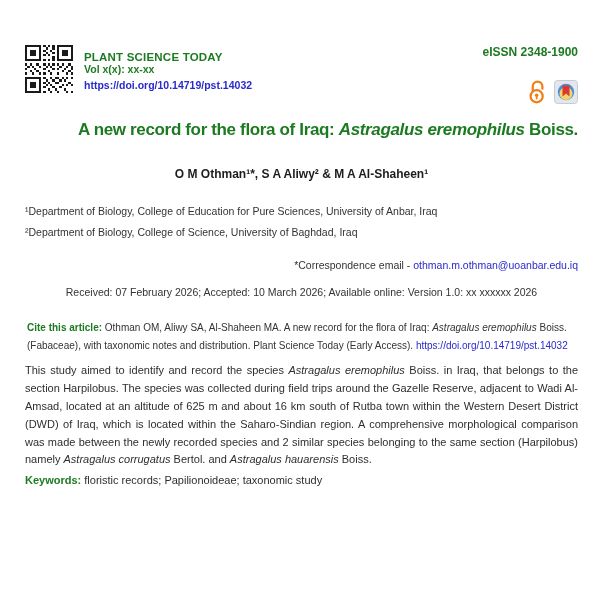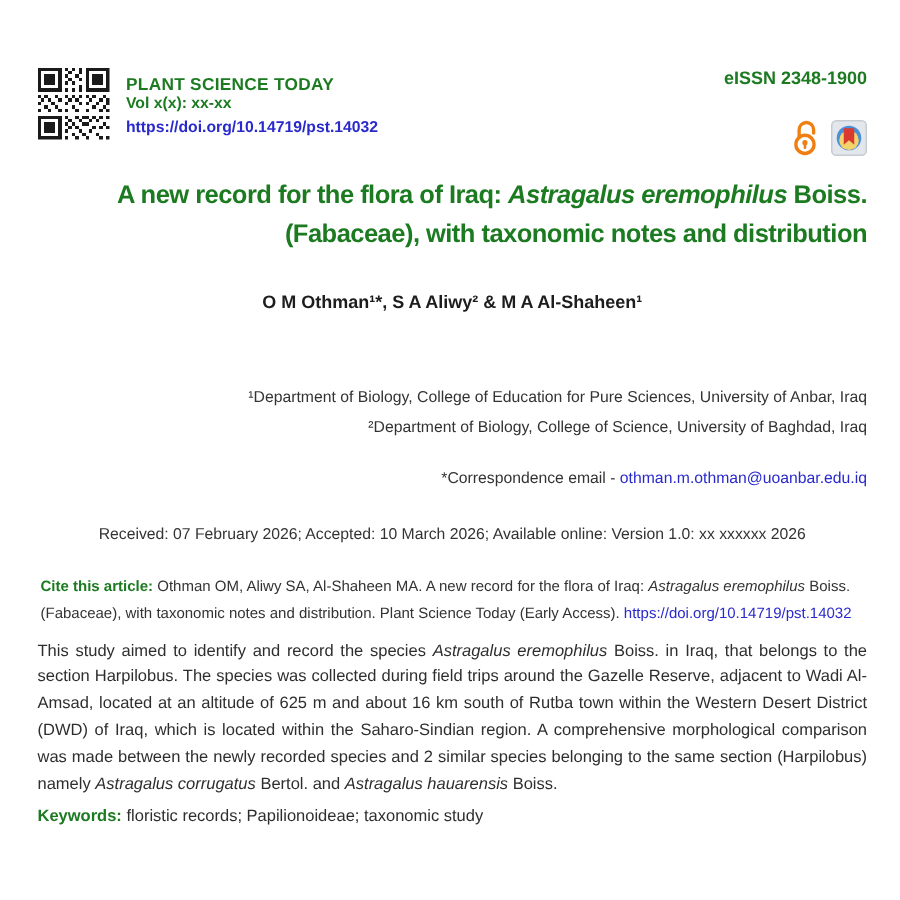--- a/index.html
+++ b/index.html
@@ -36,24 +36,24 @@
   }
   
   .title {
     margin-top: 13px; text-align: right;
     color: #1c7a21; font-weight: bold;
     font-size: 17px; line-height: 1.55; letter-spacing: -0.35px;
   }
   .title .sp { font-style: italic; }
   
   .authors { margin-top: 24px; text-align: center; font-weight: bold; font-size: 12px; color: #1d1d1d; }
-  .affils { margin-top: 47px; text-align: right; font-size: 10.5px; color: #333; line-height: 1.95; }
+  .affils { margin-top: 20px; text-align: left; font-size: 10.5px; color: #333; line-height: 1.95; }
   .corr { margin-top: 17px; text-align: right; font-size: 10.5px; color: #333; }
   .corr a { color: #2929cc; text-decoration: none; }
-  .dates { margin-top: 25px; text-align: center; font-size: 10.5px; color: #333; }
+  .dates { margin-top: 15px; text-align: center; font-size: 10.5px; color: #333; }
   
   .cite { margin-top: 21px; text-align: left; font-size: 10px; color: #333; line-height: 1.8; padding: 0 2px; }
   .cite .lbl { color: #1c7a21; font-weight: bold; }
   .cite .sp { font-style: italic; }
   .cite a { color: #2929cc; text-decoration: none; }
   
   .abs-h { margin-top: 30px; color: #1c7a21; font-weight: bold; font-size: 12px; }
   .abs-p { margin-top: 7px; font-size: 11px; line-height: 1.62; text-align: justify; color: #2e2e2e; }
   .abs-p .sp { font-style: italic; }
   .kw { margin-top: 5px; font-size: 11px; color: #2e2e2e; }
@@ -116,21 +116,20 @@
         </svg>
       </div>
     </div>
   </div>
 
   
 
   
   <h1 class="title">
     <span><span>A new record for the flora of Iraq: </span><span class="sp">Astragalus eremophilus</span><span> Boiss.</span></span><br>
-    <span>(Fabaceae), with taxonomic notes and distribution</span>
   </h1>
 
   
   <div class="authors">O M Othman¹*, S A Aliwy² &amp; M A Al-Shaheen¹</div>
 
   
   <div class="affils">
     <div>¹Department of Biology, College of Education for Pure Sciences, University of Anbar, Iraq</div>
     <div>²Department of Biology, College of Science, University of Baghdad, Iraq</div>
   </div>

